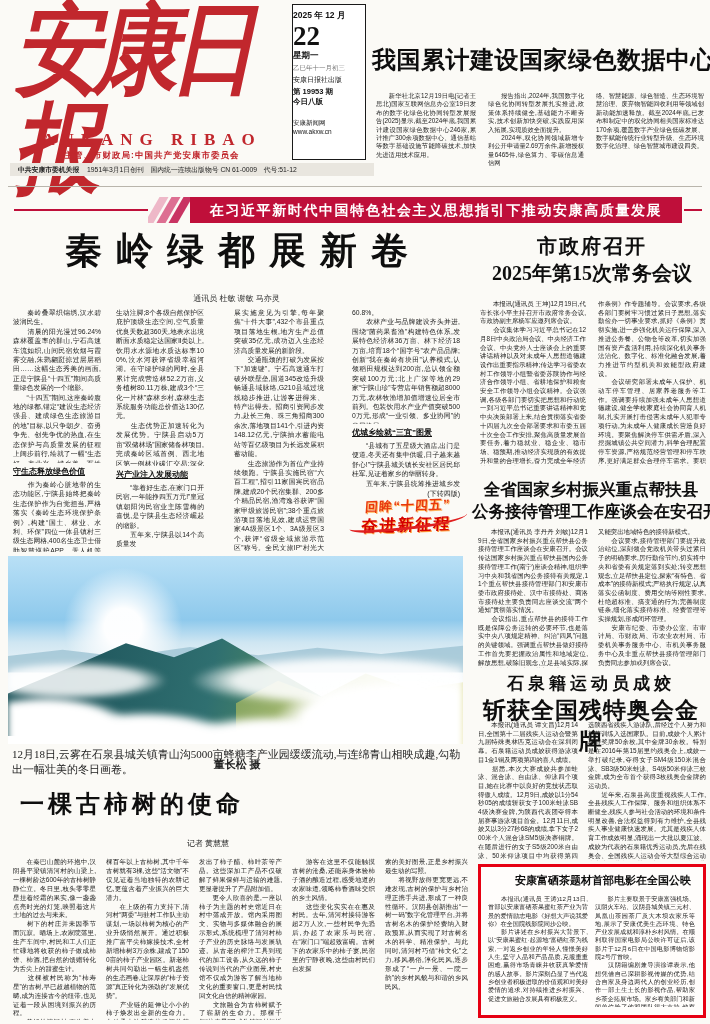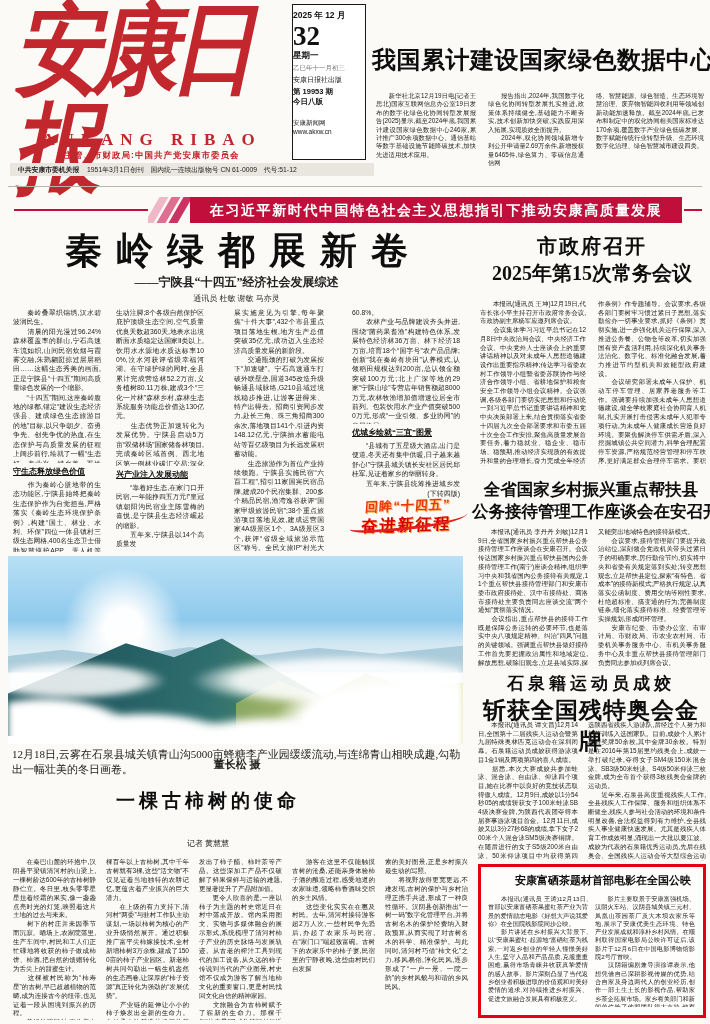--- a/index.html
+++ b/index.html
@@ -59,21 +59,21 @@
   <div class="abs logo" style="left:14px;top:8px;width:276px;height:122px;">安康日报</div>
   <div class="abs logo-en" style="left:14px;top:130px;width:276px;">ANKANG RIBAO</div>
   <div class="abs org-line" style="left:14px;top:150px;width:276px;">主管、市财政局:中国共产党安康市委员会</div>
   <div class="abs strip" style="left:10px;top:163px;width:356px;height:13px;">
     <b>中共安康市委机关报</b>
     <span style="margin-left:6px;">1951年3月1日创刊　国内统一连续出版物号 CN 61-0009　代号:51-12</span>
   </div>
 
   <div class="abs datebox" style="left:292px;top:4px;width:72px;height:154px;">
     <div style="font-size:8.5px;font-weight:bold;margin-top:5px;">2025 年 12 月</div>
-    <div class="serif" style="font-size:27px;font-weight:bold;line-height:28px;">32</div>
+    <div class="serif" style="font-size:27px;font-weight:bold;line-height:28px;">22</div>
     <div style="font-size:8.5px;font-weight:bold;">星期一</div>
     <div style="font-size:6.5px;color:#777;margin-top:2px;">乙巳年十一月初三</div>
     <div class="serif" style="font-size:7px;margin-top:2px;">安康日报社出版</div>
     <div style="font-size:7.5px;font-weight:bold;margin-top:2px;">第 19953 期</div>
     <div style="font-size:7.5px;font-weight:bold;">今日八版</div>
     <div style="font-size:6.5px;margin-top:12px;">安康新闻网</div>
     <div style="font-size:6.5px;">www.akxw.cn</div>
   </div>
 
   <div class="abs headline" style="left:372px;top:44px;width:334px;font-size:24px;white-space:nowrap;letter-spacing:0.5px;">我国累计建设国家绿色数据中心246家</div>
@@ -87,21 +87,20 @@
   <div class="abs" style="left:14px;top:209px;width:134px;height:2px;background:#bf0f3a;"></div>
   <div class="abs" style="left:148px;top:197px;width:46px;height:26px;overflow:hidden;">
     <div class="stripe" style="left:4px;background:#eeb8c8;"></div>
     <div class="stripe" style="left:16px;background:#dd6f92;"></div>
     <div class="stripe" style="left:28px;background:#c93463;"></div>
   </div>
   <div class="abs banner-bar" style="left:190px;top:197px;width:492px;height:26px;">在习近平新时代中国特色社会主义思想指引下推动安康高质量发展</div>
   <div class="abs" style="left:684px;top:209px;width:18px;height:2px;background:#bf0f3a;"></div>
 
   <div class="abs headline serif" style="left:13px;top:226px;width:447px;font-size:37px;letter-spacing:14px;text-align:center;text-indent:14px;">秦岭绿都展新卷</div>
-  <div class="abs serif" style="left:13px;top:274px;width:447px;font-size:12px;font-weight:bold;text-align:center;color:#222;">——宁陕县“十四五”经济社会发展综述</div>
   <div class="abs" style="left:13px;top:293px;width:447px;font-size:8px;text-align:center;color:#333;">通讯员 杜敏 谢敏 马亦灵</div>
 
   <div class="abs" style="left:13px;top:308px;width:88px;height:246px;">
     <div class="col" style="height:155px;">　　秦岭叠翠织锦绣,汉水碧波润民生。
 　　清晨的阳光漫过96.24%森林覆盖率的群山,宁石高速车流如织,山间民宿炊烟与霞雾交融,朱鹮翩跹掠过层层稻田……这幅生态秀美的画面,正是宁陕县“十四五”期间高质量绿色发展的一个缩影。
 　　“十四五”期间,这座秦岭腹地的绿都,锚定“建设生态经济强县、建成绿色生态旅游目的地”目标,以只争朝夕、奋勇争先、创先争优的热血,在生态保护与高质量发展的征程上阔步前行,绘就了一幅“生态好、产业兴、城乡美、百姓富”的崭新画卷。</div>
     <div class="subhead">守生态释放绿色价值</div>
     <div class="col" style="height:72px;">　　作为秦岭心脏地带的生态功能区,宁陕县始终把秦岭生态保护作为自觉担当,严格落实《秦岭生态环境保护条例》,构建“国土、林业、水利、环保”四位一体县镇村三级生态网格,400名生态卫士借助智慧巡护APP、无人机等科技手段,筑牢“人防+技防+物防”立体化防护网。
 　　五年间,宁陕县的生态保护成效看得见、摸得着。从野外难觅到进城栖落,朱鹮种群回归成为生态改善的</div>
   </div>
@@ -157,21 +156,21 @@
   <div class="abs photo" style="left:8px;top:556px;width:455px;height:188px;">
     <div class="sun"></div>
     <div class="ridge-far"></div>
     <div class="ridge-main"></div>
     <div class="ridge-right"></div>
     <div class="clouds"></div>
   </div>
   <div class="abs caption" style="left:12px;top:747px;width:450px;">12月18日,云雾在石泉县城关镇青山沟5000亩蜂糖李产业园缓缓流动,与连绵青山相映成趣,勾勒出一幅壮美的冬日画卷。</div>
   <div class="abs caption" style="left:12px;top:757px;width:450px;text-align:center;font-weight:bold;">董长松 摄</div>
 
-  <div class="abs headline serif" style="left:13px;top:788px;width:390px;font-size:19px;letter-spacing:4px;text-align:center;">一棵古柿树的使命</div>
+  <div class="abs headline serif" style="left:20px;top:788px;width:390px;font-size:24px;letter-spacing:4px;text-align:left;">一棵古柿树的使命</div>
   <div class="abs" style="left:13px;top:838px;width:390px;font-size:8px;font-weight:normal;text-align:center;color:#222;">记者 黄慧慧</div>
   <div class="abs col" style="left:13px;top:858px;width:83px;height:162px;font-size:6.5px;line-height:8.9px;">　　在秦巴山麓的环抱中,汉阴县平梁镇清河村的山梁上,一棵树龄达600年的古柿树静静伫立。冬日里,枝头零零星星挂着经霜的果实,像一盏盏点亮时光的灯笼,映照着这片土地的过去与未来。
 　　树下的村庄并未因季节而沉寂。晒场上,农家院落里,生产车间中,村民和工人们正忙碌地将收获的柿子做成柿饼、柿酒,把自然的馈赠转化为舌尖上的甜蜜生计。
 　　这棵被村民称为“柿寿星”的古树,早已超越植物的范畴,成为连接古今的纽带,也见证着一段从困境到振兴的历程。
 　　曾经的清河村,面临着山区乡村普遍的发展困境。虽然当地柿子品质优良,但由于加工技术落后,销售渠道单一,金贵的柿子常常只能以低价贱卖,甚至无奈地烂在枝头。“守着金饭碗过着穷日子”是当时村民生活的真实写照。
 　　转变的契机,源于对古树资源的重新发现与科学规划。村里现存266</div>
   <div class="abs col" style="left:106px;top:858px;width:83px;height:162px;font-size:6.5px;line-height:8.9px;">棵百年以上古柿树,其中千年古树就有3棵,这些“活文物”不仅见证着当地独特的农耕记忆,更蕴含着产业振兴的巨大潜力。
 　　在上级的有力支持下,清河村“两委”与驻村工作队主动谋划,一场以柿树为核心的产业升级悄然展开。通过积极推广富平尖柿嫁接技术,全村新增柿树3万余株,建成了1500亩的柿子产业园区。新老柿树共同勾勒出一幅生机盎然的生态画卷,让深厚的“柿子资源”真正转化为强劲的“发展优势”。
 　　产业链的延伸让小小的柿子焕发出全新的生命力。在传承古法酿造柿子酒的基础上,村里引入了现代化加工设备,并盘活闲置的厂房,将其改造成了一座颇具特色的柿子加工厂。如今,除了传统的柿饼、柿子酒外,还开</div>
   <div class="abs col" style="left:199px;top:858px;width:83px;height:162px;font-size:6.5px;line-height:8.9px;">发出了柿子醋、柿叶茶等产品。这些深加工产品不仅破解了鲜果保鲜与运输的难题,更显著提升了产品附加值。

